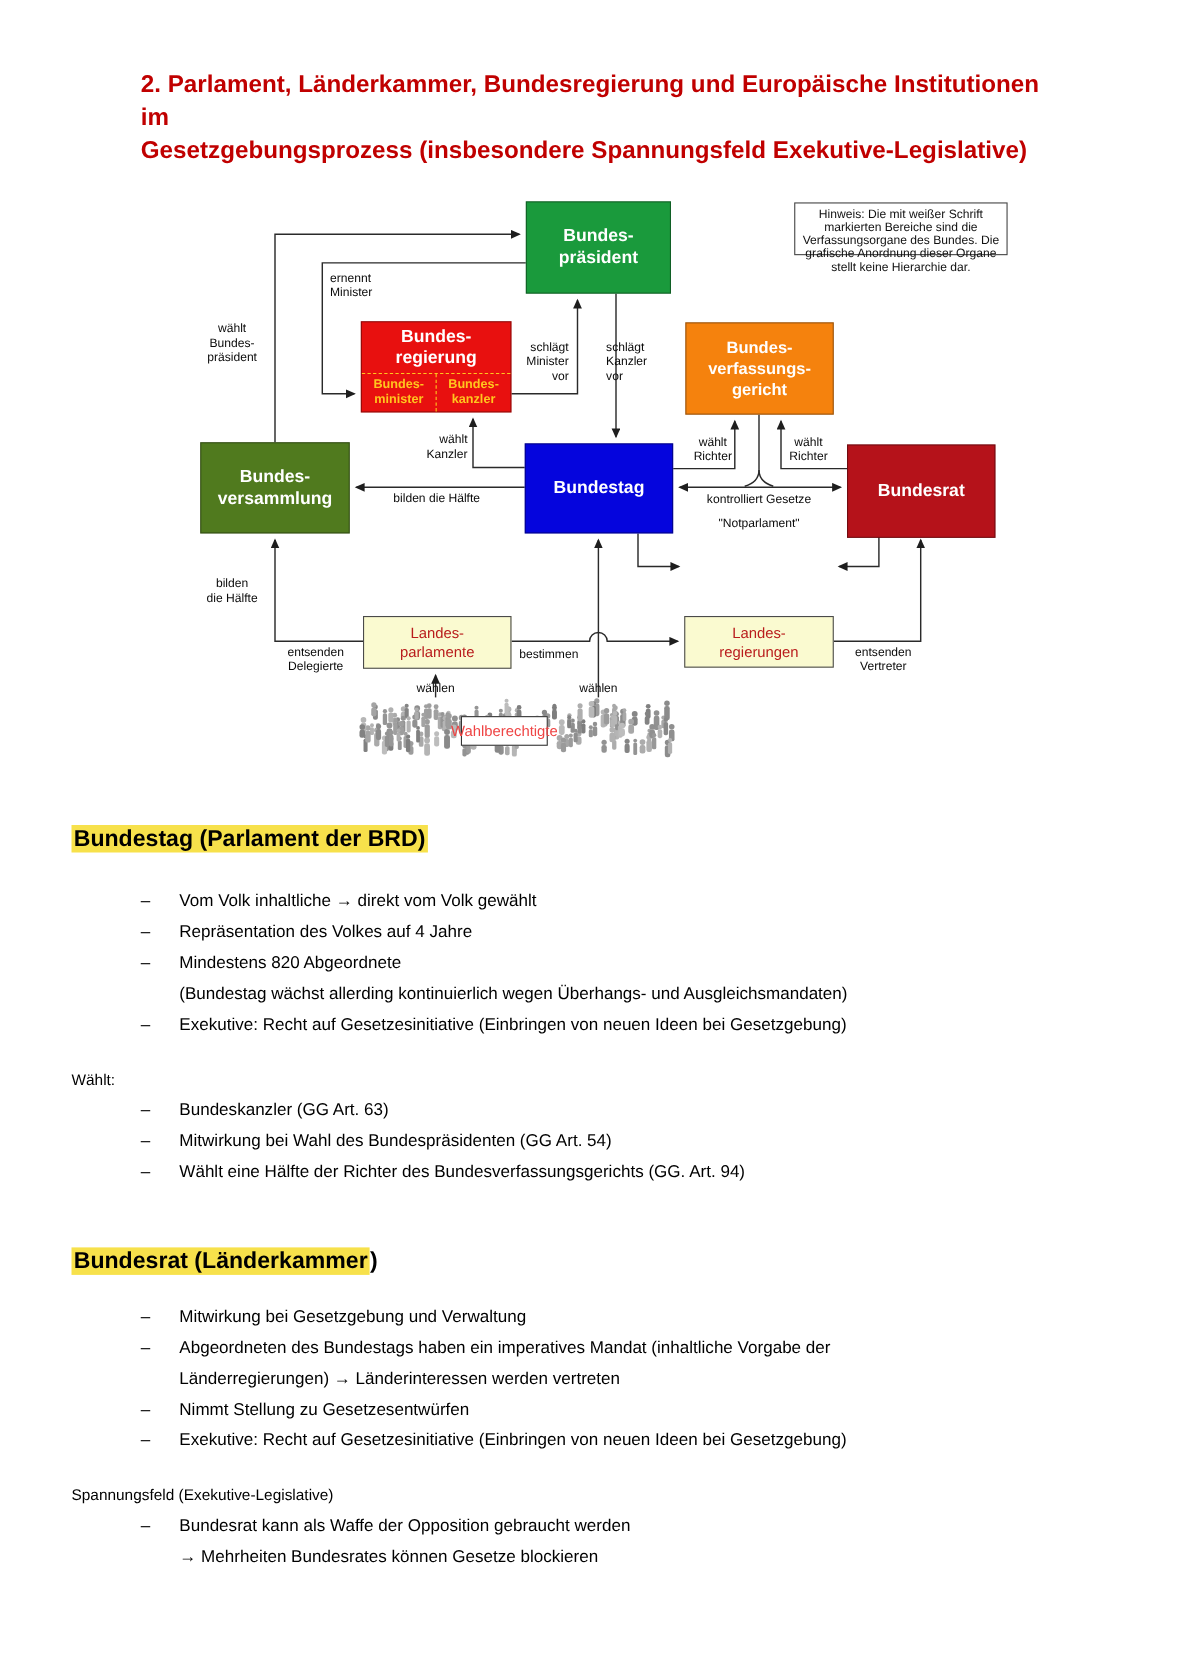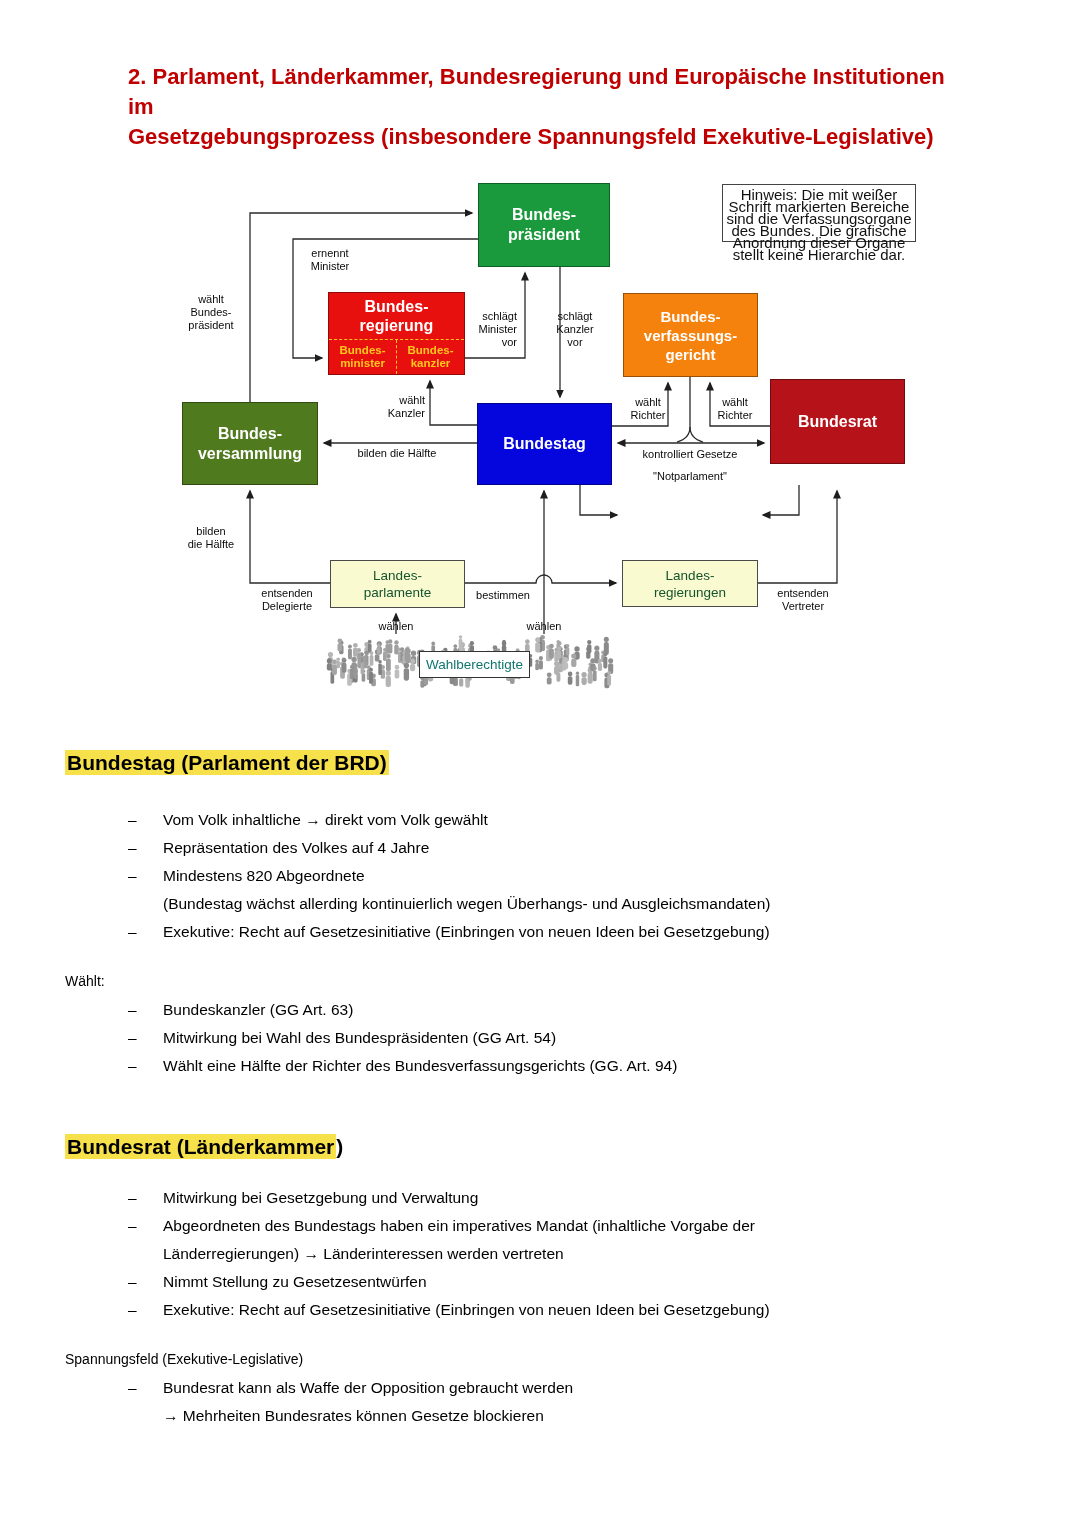--- a/index.html
+++ b/index.html
@@ -23,35 +23,35 @@
   .bullet .dash{width:35px;flex:0 0 35px}
   .bullet .btxt{flex:1;white-space:pre-line}
 
   
   .diagram{position:absolute;left:0;top:0;width:1080px;height:740px}
   .wires{position:absolute;left:0;top:0;width:1080px;height:740px}
   .dbox{position:absolute;display:flex;align-items:center;justify-content:center;text-align:center;
         font-weight:bold;color:#fff;white-space:pre-line;border:1px solid rgba(0,0,0,.38)}
   .fs15{font-size:15px;line-height:19px}
   .fs16{font-size:16px;line-height:20px}
-  .light{background:var(--c-paleyellow);color:#14532d;font-weight:normal;font-size:13.5px;
+  .light{background:var(--c-paleyellow);color:#b91c1c;font-weight:normal;font-size:13.5px;
          line-height:17px;border:1px solid #4a4a4a}
   .reg{flex-direction:column;padding:0;align-items:stretch}
   .reg .reg-title{flex:1;display:flex;align-items:center;justify-content:center;font-size:16px;line-height:19px}
   .reg .reg-row{display:flex;height:35px;border-top:1px dashed var(--c-subtext)}
   .reg .reg-cell{flex:1;display:flex;align-items:center;justify-content:center;
                  color:var(--c-subtext);font-size:11.5px;line-height:13px;font-weight:bold;white-space:pre-line}
   .reg .reg-cell:first-child{border-right:1px dashed var(--c-subtext)}
-  .note-box{position:absolute;left:722px;top:184px;width:194px;height:58px;border:1px solid #444;
-            background:#fff;font-size:15px;line-height:12px;text-align:center;padding:4px 3px;color:#111}
+  .note-box{position:absolute;left:722px;top:184px;width:194px;height:48px;border:1px solid #444;
+            background:#fff;font-size:11px;line-height:12px;text-align:center;padding:4px 3px;color:#111}
   .elabel{position:absolute;font-size:11px;line-height:13px;color:#0a0a0a;white-space:pre-line}
-  .tc{text-align:center}.tr{text-align:right}.tl{text-align:center}
-  .voters-tag{position:absolute;left:419px;top:651px;width:111px;height:27px;background:#fff;
+  .tc{text-align:center}.tr{text-align:right}.tl{text-align:left}
+  .voters-tag{position:absolute;left:419px;top:651px;width:79px;height:27px;background:#fff;
               border:1px solid #333;display:flex;align-items:center;justify-content:center;
-              font-size:13.5px;color:#0f766e}
+              font-size:13.5px;color:#ef4444}
 </style>
 </head>
 <body>
 
 <div class="page">
 
   <div class="doc-title">2. Parlament, Länderkammer, Bundesregierung und Europäische Institutionen im
 Gesetzgebungsprozess (insbesondere Spannungsfeld Exekutive-Legislative)</div>
 
   <div class="diagram">
@@ -421,21 +421,21 @@
 
     <div class="dbox fs15" style="left:623px;top:293px;width:135px;height:84px;background:var(--c-orange)">Bundes-
 verfassungs-
 gericht</div>
 
     <div class="dbox fs16" style="left:182px;top:402px;width:136px;height:83px;background:var(--c-olive)">Bundes-
 versammlung</div>
 
     <div class="dbox fs16" style="left:477px;top:403px;width:135px;height:82px;background:var(--c-blue)">Bundestag</div>
 
-    <div class="dbox fs16" style="left:770px;top:379px;width:135px;height:85px;background:var(--c-darkred)">Bundesrat</div>
+    <div class="dbox fs16" style="left:770px;top:404px;width:135px;height:85px;background:var(--c-darkred)">Bundesrat</div>
 
 
     <div class="dbox light" style="left:330px;top:560px;width:135px;height:48px">Landes-
 parlamente</div>
 
     <div class="dbox light" style="left:622px;top:560px;width:136px;height:47px">Landes-
 regierungen</div>
 
     <div class="voters-tag">Wahlberechtigte</div>
 

